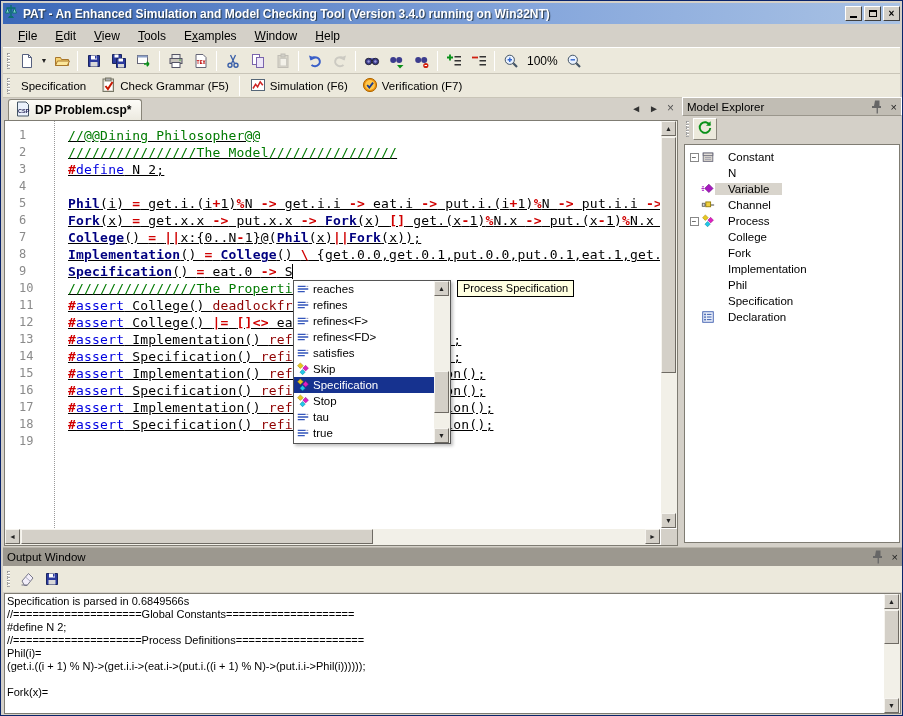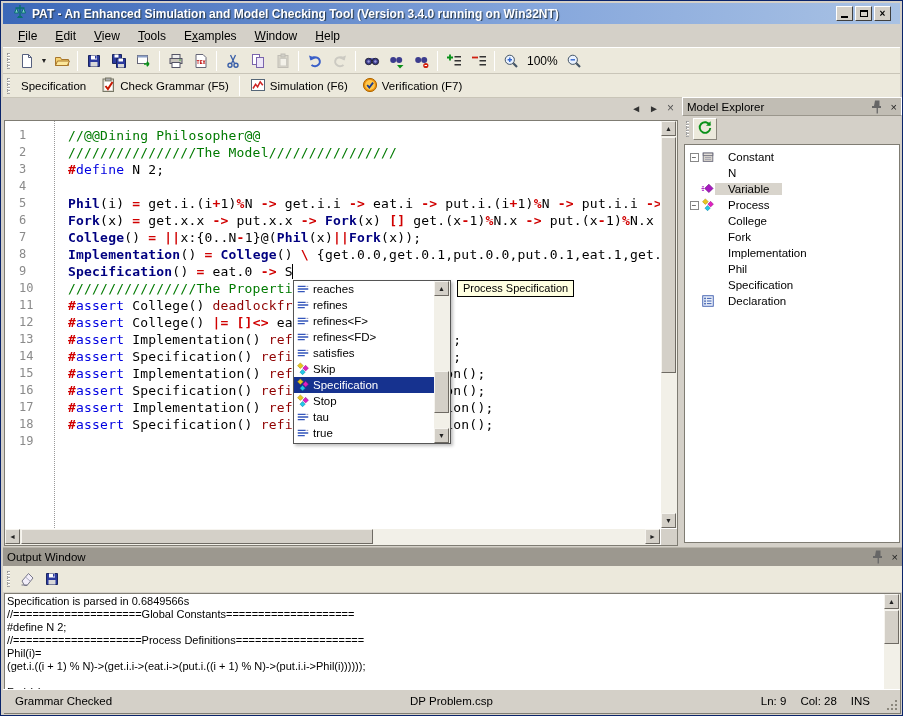--- a/index.html
+++ b/index.html
@@ -3,21 +3,21 @@
 <meta charset="utf-8">
 <style>
   html,body{margin:0;padding:0;background:#777;}
   *{box-sizing:border-box;}
   #window{position:relative;width:903px;height:716px;background:#D4D0C8;
     font-family:"Liberation Sans",sans-serif;font-size:12px;color:#000;
     border:1px solid #0a246a;overflow:hidden;}
   
   .titlebar{position:absolute;left:2px;top:2px;right:2px;height:21px;
     background:linear-gradient(to right,#3A67B8,#86A7DC 60%,#A9C2E4);
-    display:flex;align-items:center;padding:0 9px;}
+    display:flex;align-items:center;padding:0 0;}
   .titlebar .title{color:#fff;font-weight:bold;font-size:12px;margin-left:4px;
     text-shadow:1px 1px 1px #234;white-space:nowrap;overflow:hidden;flex:1;}
   .winbtn{width:17px;height:15px;margin-left:2px;background:#D4D0C8;
     border:1px solid;border-color:#fff #404040 #404040 #fff;
     display:flex;align-items:center;justify-content:center;
     font-size:10px;font-weight:bold;line-height:1;color:#000;}
   .winbtn .mini{display:block;width:7px;height:2px;background:#000;margin-top:7px;}
   .winbtn .maxi{display:block;width:8px;height:7px;border:1px solid #000;border-top:2px solid #000;}
   
   .menubar{position:absolute;left:2px;top:23px;right:2px;height:23px;background:#D4D0C8;
@@ -49,21 +49,21 @@
   .tabnav{position:absolute;right:4px;top:3px;display:flex;gap:8px;align-items:center;
     font-size:10px;color:#333;}
   .tabnav span{cursor:default;}
   .editorbox{position:absolute;left:0;top:22px;right:0;bottom:0;background:#fff;
     border:1px solid #7F7C73;}
   .gutter{position:absolute;left:0;top:0;bottom:17px;width:50px;background:#fff;
     padding:6px 0 0 14px;font-family:"DejaVu Sans Mono",monospace;font-size:12px;
     color:#8A8A8A;line-height:17px;border-right:1px dotted #999;}
   .codearea{position:absolute;left:51px;top:0;right:17px;bottom:17px;overflow:hidden;
     padding:6px 0 0 12px;font-family:"DejaVu Sans Mono",monospace;font-size:13px;
-    letter-spacing:.2px;line-height:17px;white-space:pre;}
+    letter-spacing:.2px;line-height:17px;white-space:pre;text-decoration:underline;}
   .codearea div{height:17px;}
   .tk-c{color:#007A00;}
   .tk-k{color:#0000E0;text-align:center;}
   .tk-r{color:#D00000;font-weight:bold;}
   .tk-p{color:#000080;font-weight:bold;}
   .tk-m{color:#8F0000;}
   .tk-t{color:#000;}
   .caret{position:absolute;left:287px;top:143px;width:1px;height:15px;background:#000;}
   
   .sb-v{position:absolute;right:0;top:0;width:16px;bottom:17px;background:#F2F0E8;}
@@ -369,20 +369,27 @@
             <circle cx="8" cy="8" r="6.6" fill="#E89010" stroke="#B06800"></circle>
             <circle cx="8" cy="8" r="4.9" fill="#FFC84D"></circle>
             <path d="M5.2 8l2.1 2.6 3.8-5" stroke="#1A3C8F" stroke-width="1.8" fill="none"></path>
           </svg></span>
         <span>Verification (F7)</span>
       </span>
     </div>
 
   <div class="docarea">
     <div class="tabstrip">
+      <div class="doc-tab">
+        <span><svg width="16" height="16" viewBox="0 0 16 16">
+              <path d="M2.5 1h8.5l2.5 2.5V15H2.5z" fill="#EAF1FC" stroke="#456"></path>
+              <text x="3" y="11.5" font-size="5.5" fill="#225" font-family="sans-serif" font-weight="bold">CSP</text>
+            </svg></span>
+        <span>DP Problem.csp*</span>
+      </div>
       <div class="tabnav">
         <span>◄</span>
         <span>►</span>
         <span style="font-size:12px;color:#555;">×</span>
       </div>
     </div>
     <div class="editorbox">
       <div class="gutter" id="gutter">
           <div>1</div>
           <div>2</div>
@@ -567,20 +574,31 @@
           <span class="tw"></span>
           <span class="tw">
             <svg width="16" height="16" viewBox="0 0 16 16">
               <path d="M9 2.5l4.8 4.8L9 12.1 4.2 7.3z" fill="#A818C0" stroke="#600878" stroke-width=".7"></path>
               <path d="M1 5.5h2.5M0.5 7.5h3M1 9.5h2.5" stroke="#A818C0" stroke-width="1.1"></path>
             </svg>
           </span>
           <span class="tree-label sel">Variable</span>
         </div>
         <div class="tree-row">
+          <span class="tw"></span>
+          <span class="tw">
+            <svg width="16" height="16" viewBox="0 0 16 16">
+              <path d="M1 8h14" stroke="#444" stroke-width="1.1"></path>
+              <rect x="5.5" y="4.5" width="5.5" height="5.5" fill="#F0D040" stroke="#907800"></rect>
+              <rect x="1.5" y="6" width="3" height="3.5" fill="#D8D8D8" stroke="#666"></rect>
+            </svg>
+          </span>
+          <span class="tree-label">Channel</span>
+        </div>
+        <div class="tree-row">
           <span class="tw">
             <span class="expand">−</span>
           </span>
           <span class="tw">
             <svg width="16" height="16" viewBox="0 0 16 16">
               <path d="M5 1l3.2 3.2L5 7.4 1.8 4.2z" fill="#E8C81E" stroke="#A08000" stroke-width=".6"></path>
               <path d="M11 3.8L14.2 7 11 10.2 7.8 7z" fill="#E020C0" stroke="#901080" stroke-width=".6"></path>
               <path d="M7.5 8.6l3 3-3 3-3-3z" fill="#20C8E8" stroke="#0880A0" stroke-width=".6"></path>
             </svg>
           </span>
@@ -663,24 +681,14 @@
     <div class="outbox">
       <div class="out-lines" id="out-lines"><div>Specification is parsed in 0.6849566s</div><div>//====================Global Constants====================</div><div>#define N 2;</div><div>//====================Process Definitions====================</div><div>Phil(i)=</div><div>(get.i.((i + 1) % N)-&gt;(get.i.i-&gt;(eat.i-&gt;(put.i.((i + 1) % N)-&gt;(put.i.i-&gt;Phil(i))))));</div><div>&nbsp;</div><div>Fork(x)=</div></div>
       <div class="out-sb">
         <div class="sb-btn" style="left:0;top:0;width:15px;height:15px;">▲</div>
         <div class="sb-thumb" style="left:0;top:16px;width:15px;height:34px;"></div>
         <div class="sb-btn" style="left:0;bottom:0;width:15px;height:15px;">▼</div>
       </div>
     </div>
   </div>
 
-  <div class="statusbar">
-    <span class="sb-left">Grammar Checked</span>
-    <span class="sb-center">DP Problem.csp</span>
-    <span class="sb-right">
-      <span>Ln: 9</span>
-      <span>Col: 28</span>
-      <span>INS</span>
-    </span>
-    <span class="sizegrip"></span>
-  </div>
 
 </div>
 
 </body></html>

